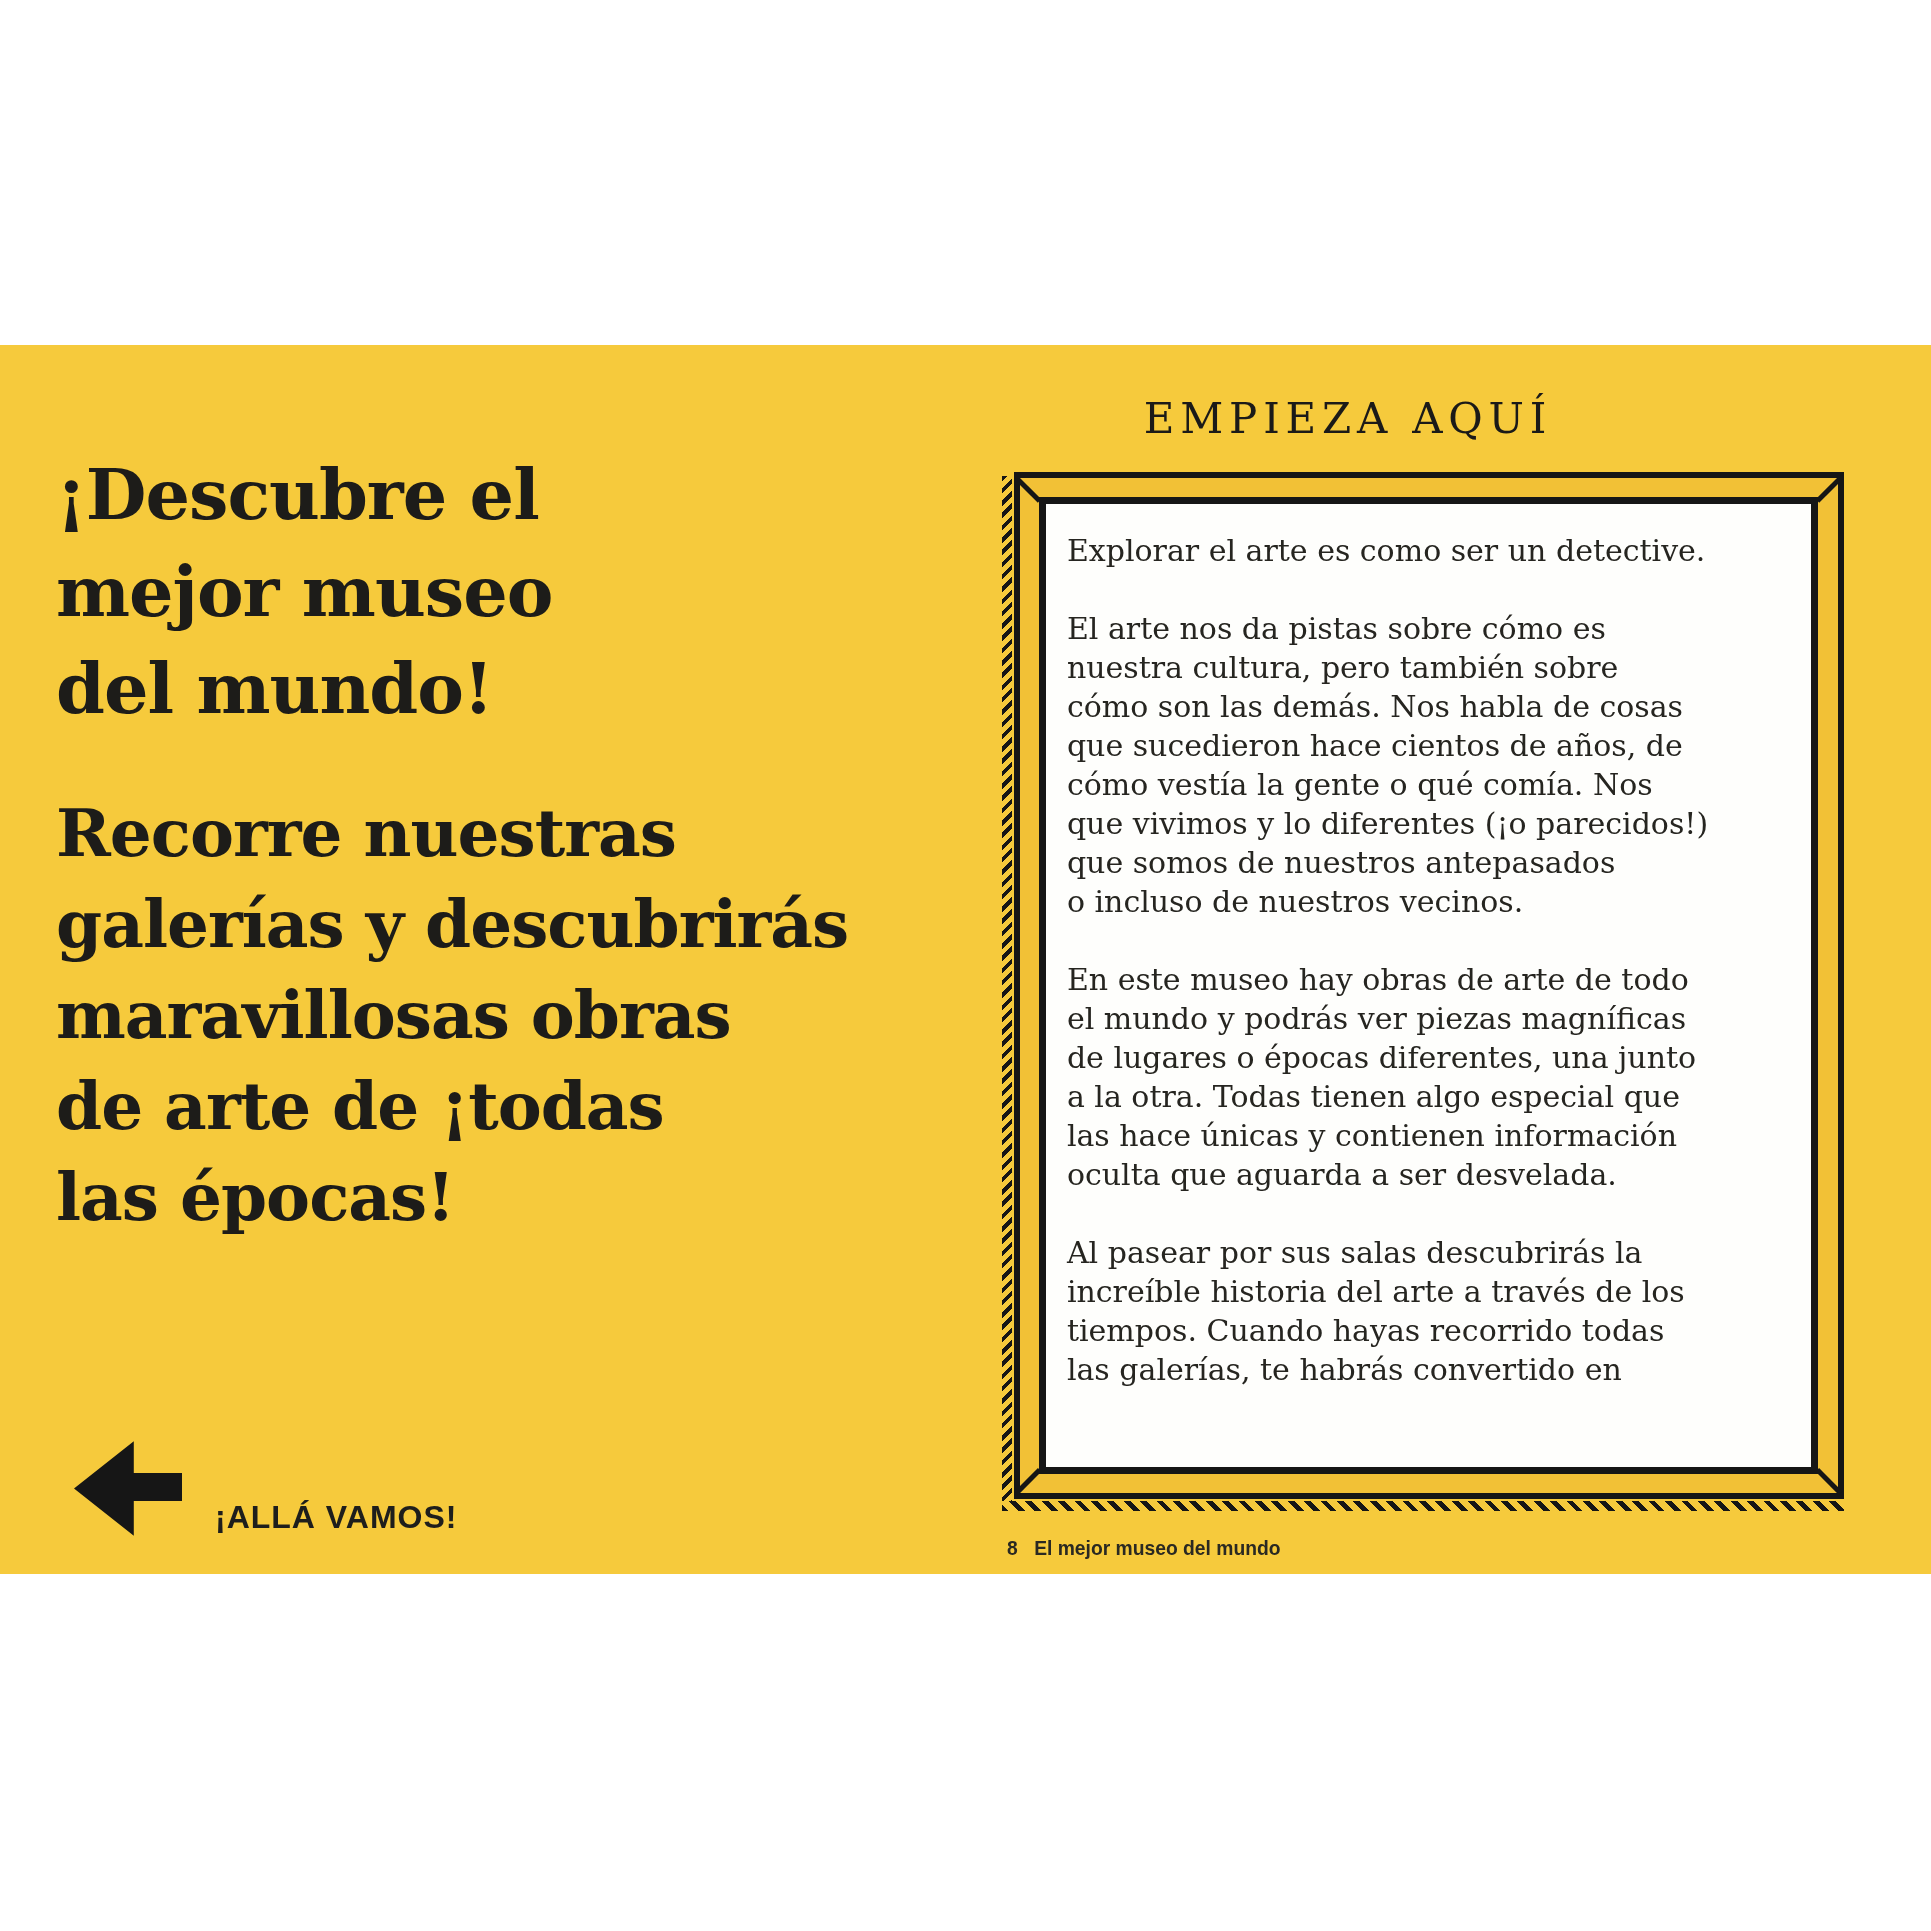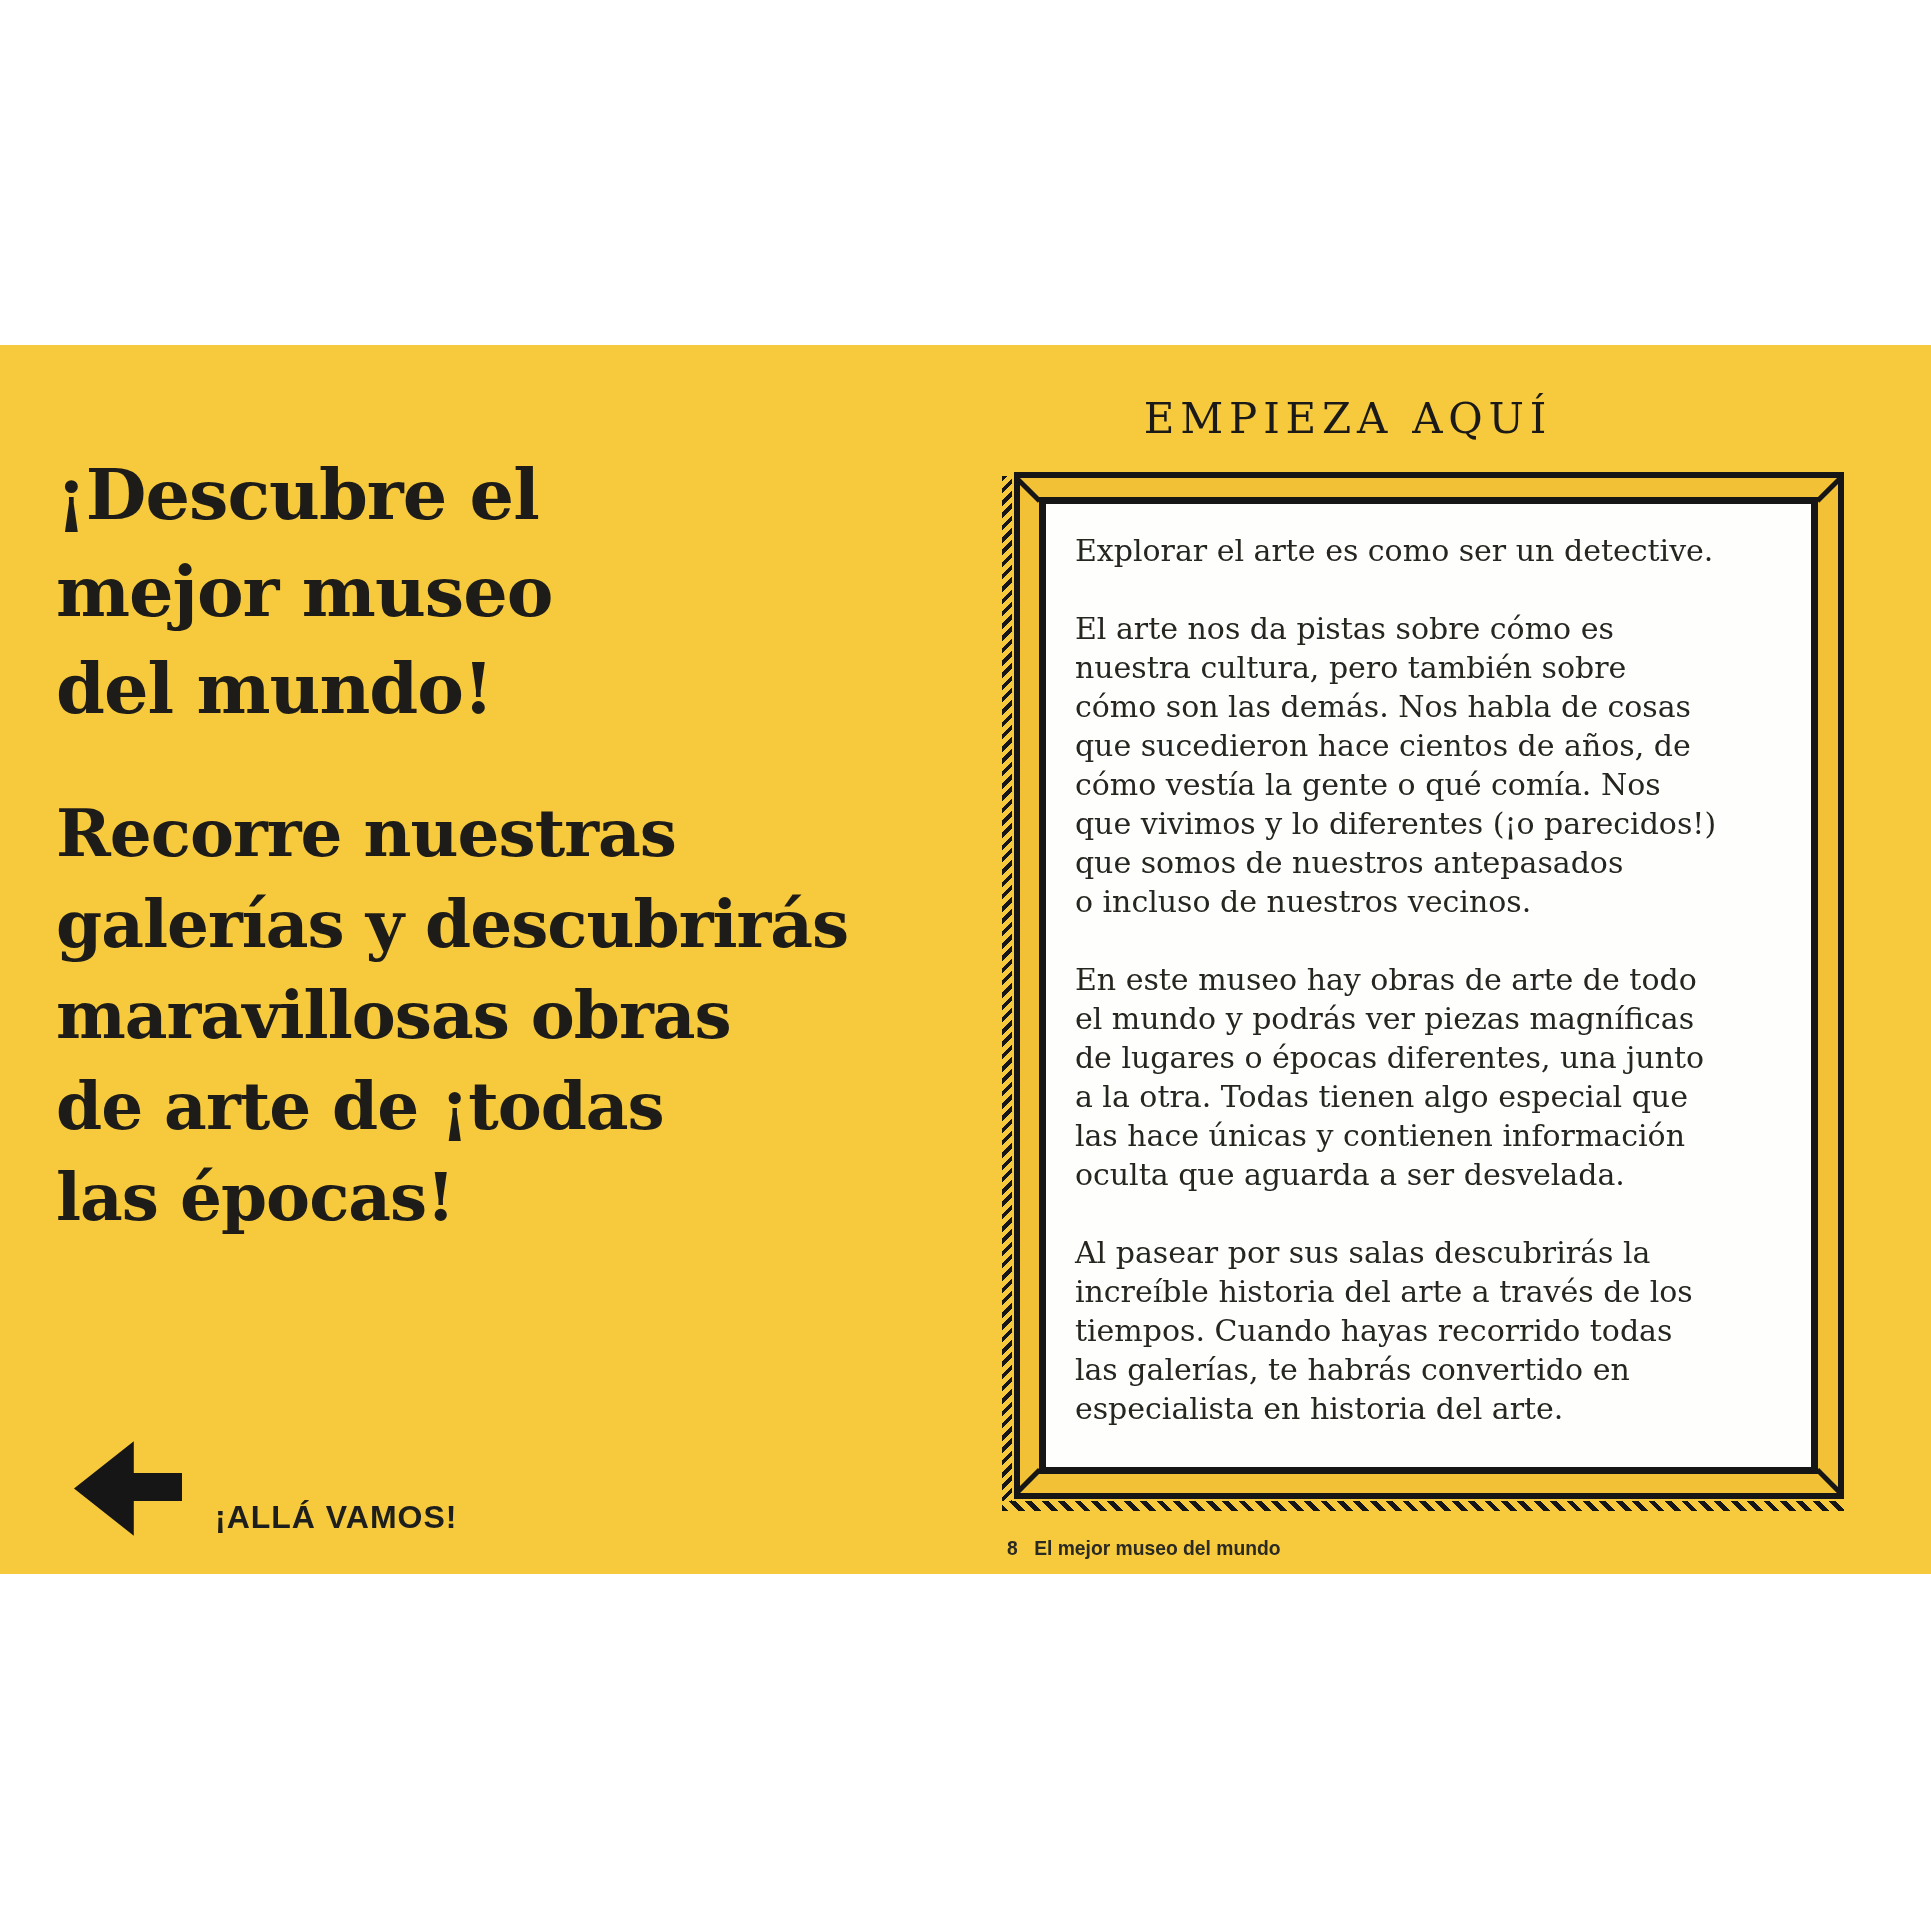--- a/index.html
+++ b/index.html
@@ -65,21 +65,21 @@
   .mitre.bl{left:-1.9px;bottom:-1.9px;transform-origin:0 100%;transform:rotate(-45deg);}
   .mitre.br{right:-1.9px;bottom:-1.9px;transform-origin:100% 100%;transform:rotate(45deg);}
   .frame-inner{
     position:absolute;inset:19.3px;
     border:7.7px solid #161616;
     background:#FEFEFC;
     box-sizing:border-box;
     padding:27px 13.5px 0 21px;
     overflow:hidden;
   }
-  .para{margin:0 0 39px 8px;}
+  .para{margin:0 0 39px 0;}
   .bline{
     font-size:30px;line-height:39px;color:#262520;
     white-space:nowrap;
   }
   .page-footer{
     position:absolute;left:1007px;top:1538px;
     font-family:"Liberation Sans", sans-serif;
     font-weight:bold;font-size:19.3px;color:#2A2922;
     display:flex;align-items:baseline;
   }
@@ -144,21 +144,20 @@
             <div class="bline">de lugares o épocas diferentes, una junto</div>
             <div class="bline">a la otra. Todas tienen algo especial que</div>
             <div class="bline">las hace únicas y contienen información</div>
             <div class="bline">oculta que aguarda a ser desvelada.</div>
           </div>
           <div class="para">
             <div class="bline">Al pasear por sus salas descubrirás la</div>
             <div class="bline">increíble historia del arte a través de los</div>
             <div class="bline">tiempos. Cuando hayas recorrido todas</div>
             <div class="bline">las galerías, te habrás convertido en</div>
-            <div class="bline">especialista en historia del arte.</div>
           </div>
         </div>
       </div>
     </div>
 
     <div class="page-footer">
       <span class="pnum">8</span>
       <span>El mejor museo del mundo</span>
     </div>
   </section>

